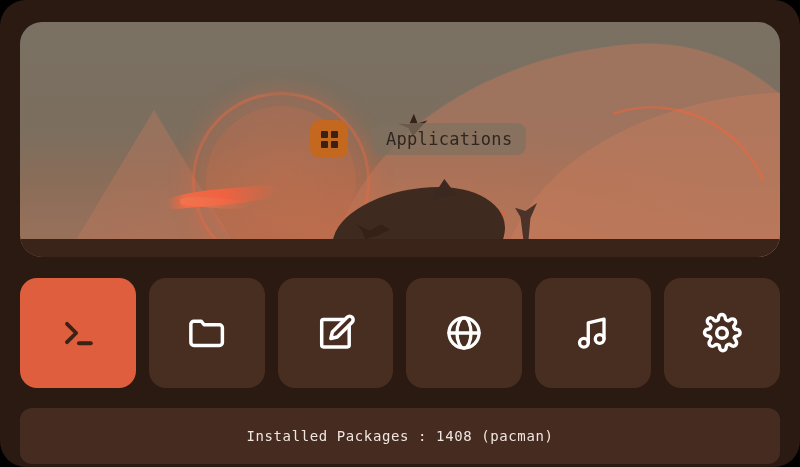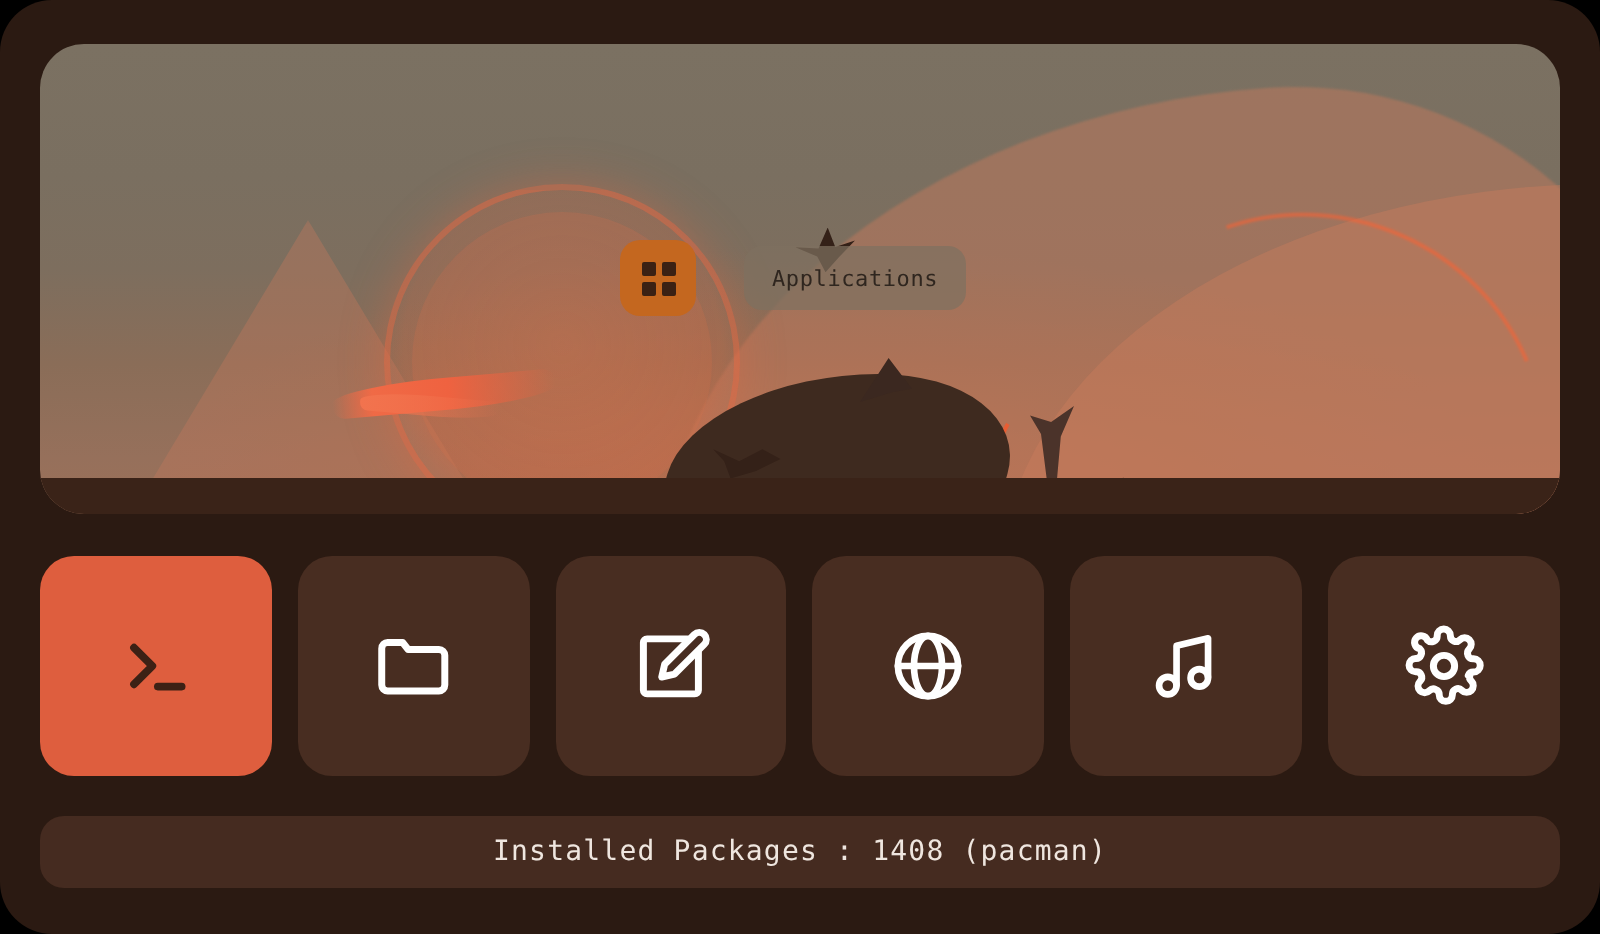--- a/index.html
+++ b/index.html
@@ -206,21 +206,21 @@
     position: absolute;
     left: 372px;
     top: 123px;
     height: 32px;
     padding: 0 14px;
     display: flex;
     align-items: center;
     border-radius: 9px;
     background: rgba(126,112,96,0.72);
     color: #2f261f;
-    font-size: 11px;
+    font-size: 17px;
     letter-spacing: 0.3px;
     white-space: nowrap;
   }
 
   
   .dock {
     position: absolute;
     left: 20px;
     top: 278px;
     width: 760px;
@@ -242,21 +242,21 @@
   .dock-tile.active { background: #de5e3e; }
 
   .dock-tile svg { display: block; }
 
   
   .statusbar {
     position: absolute;
     left: 20px;
     top: 408px;
     width: 760px;
-    height: 36px;
+    height: 56px;
     border-radius: 12px;
     background: #452b20;
     display: flex;
     align-items: center;
     justify-content: center;
     color: #efe6df;
     font-size: 14px;
     letter-spacing: 0.6px;
   }
 </style>

